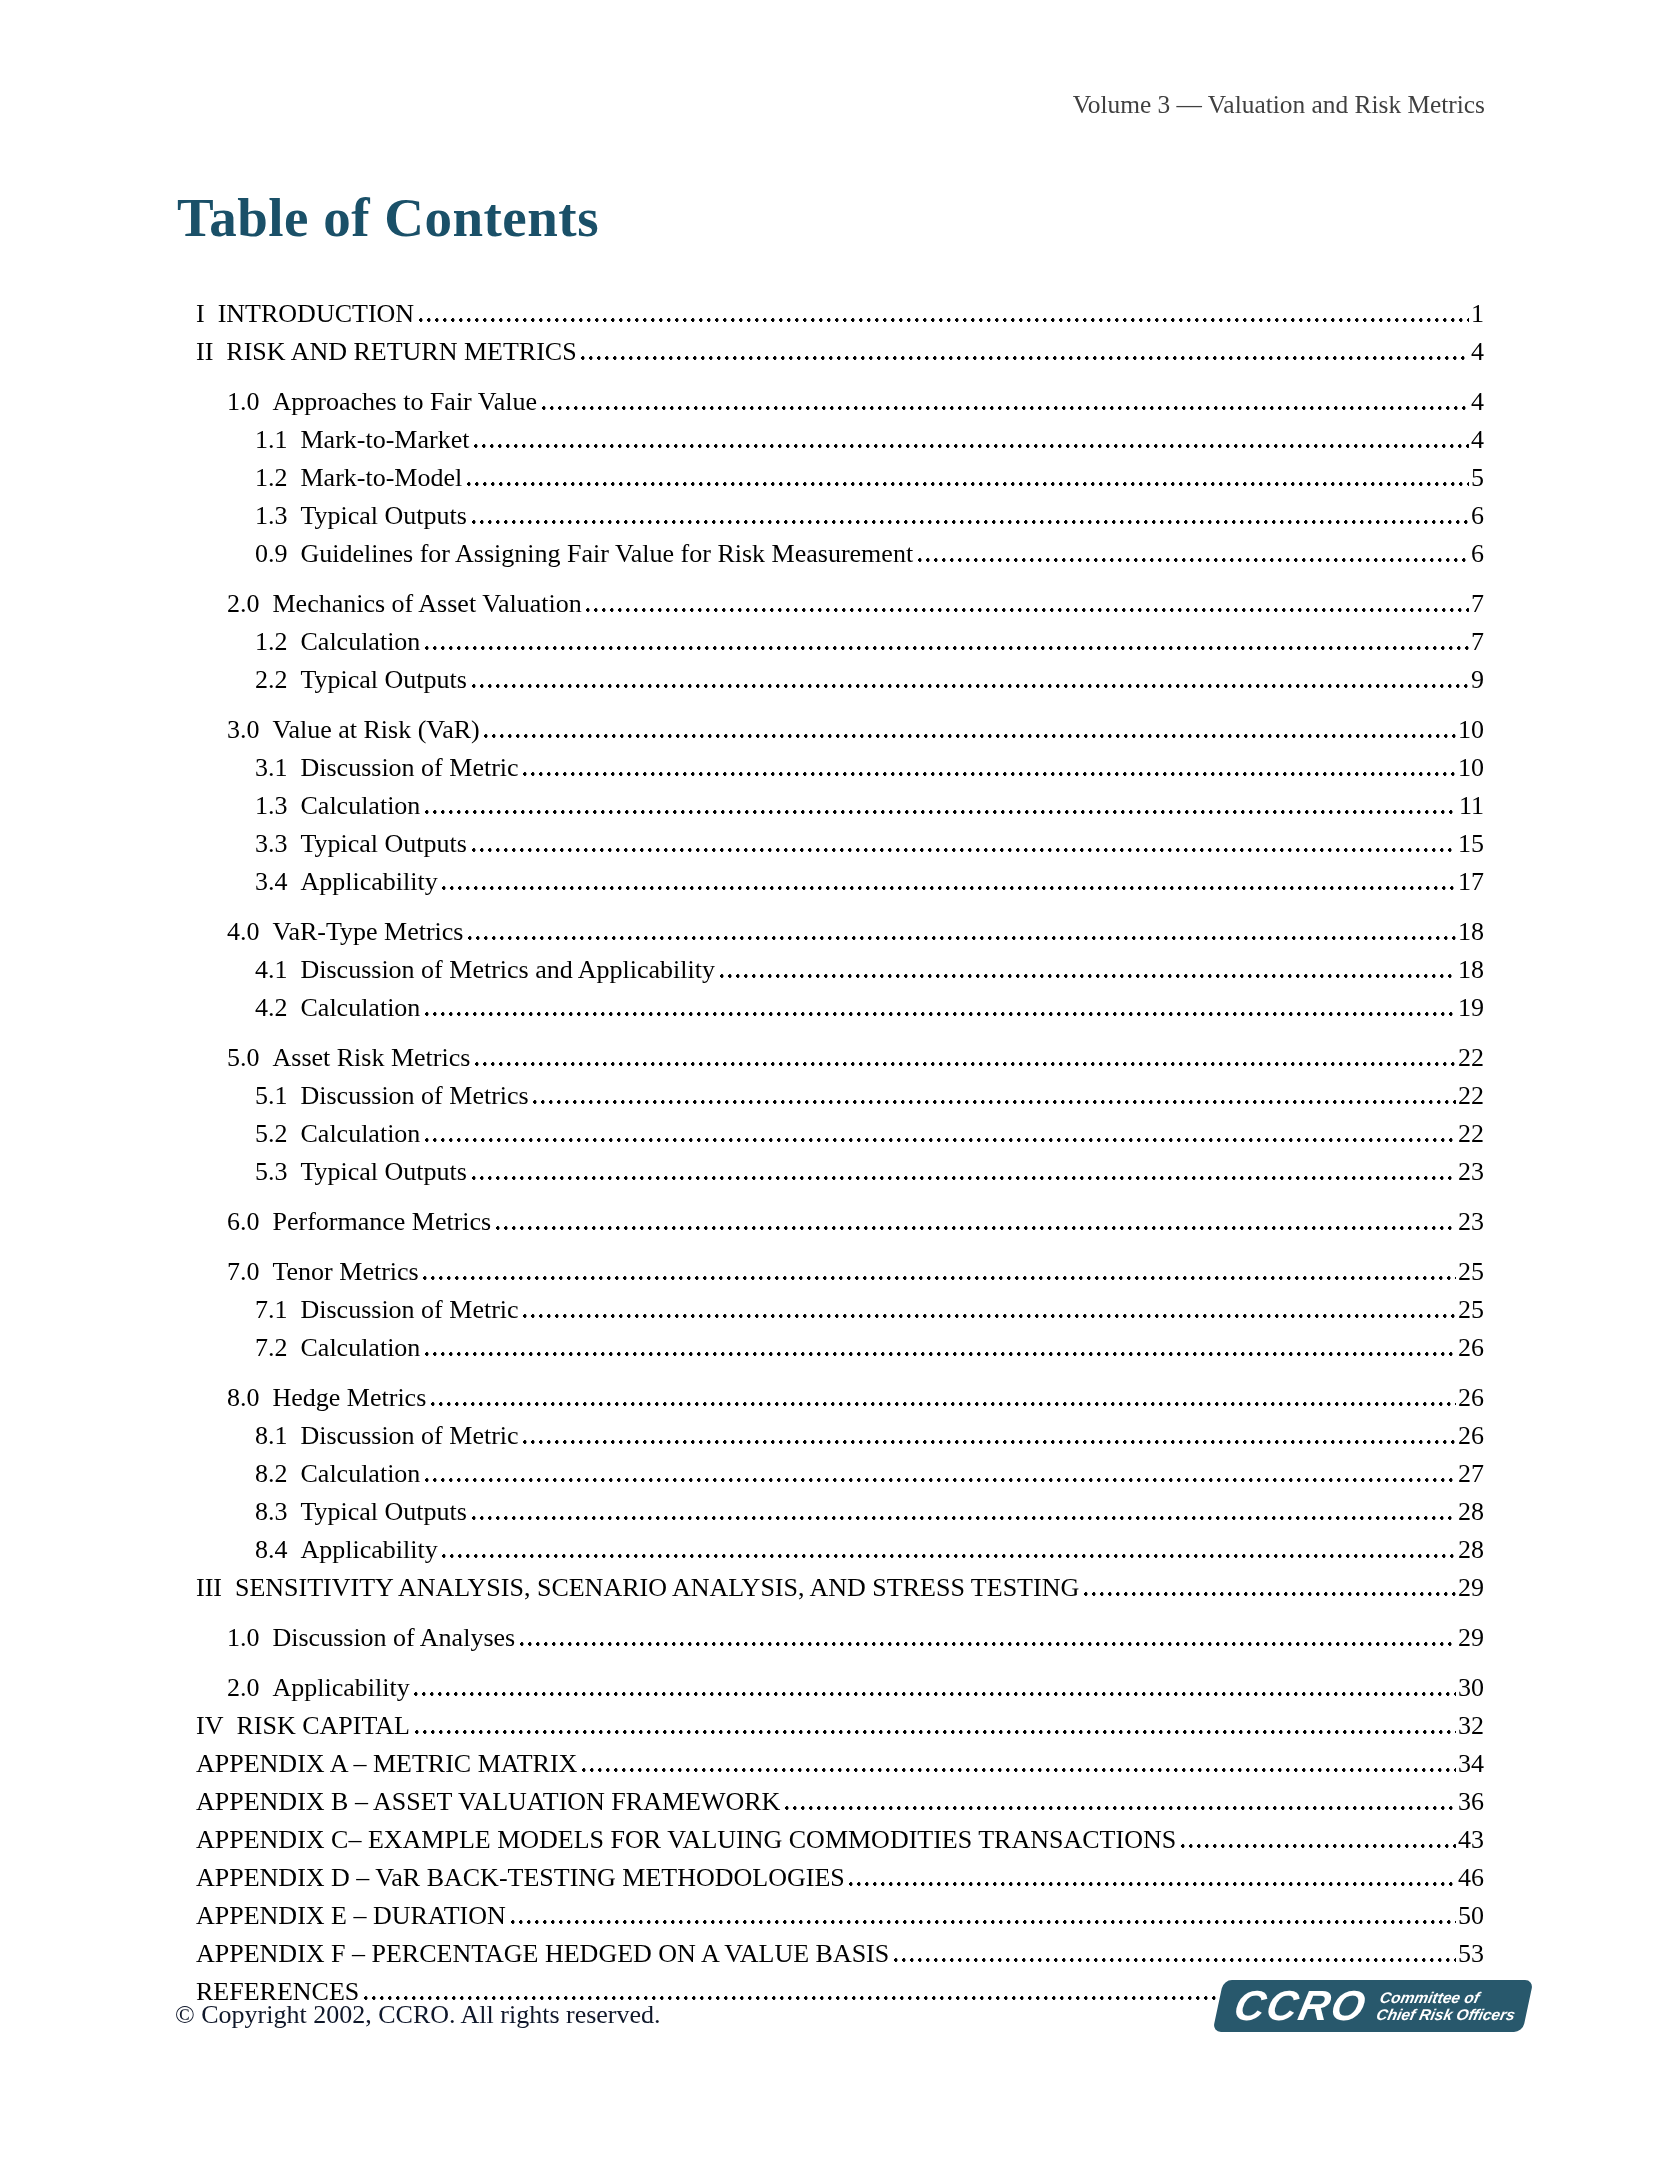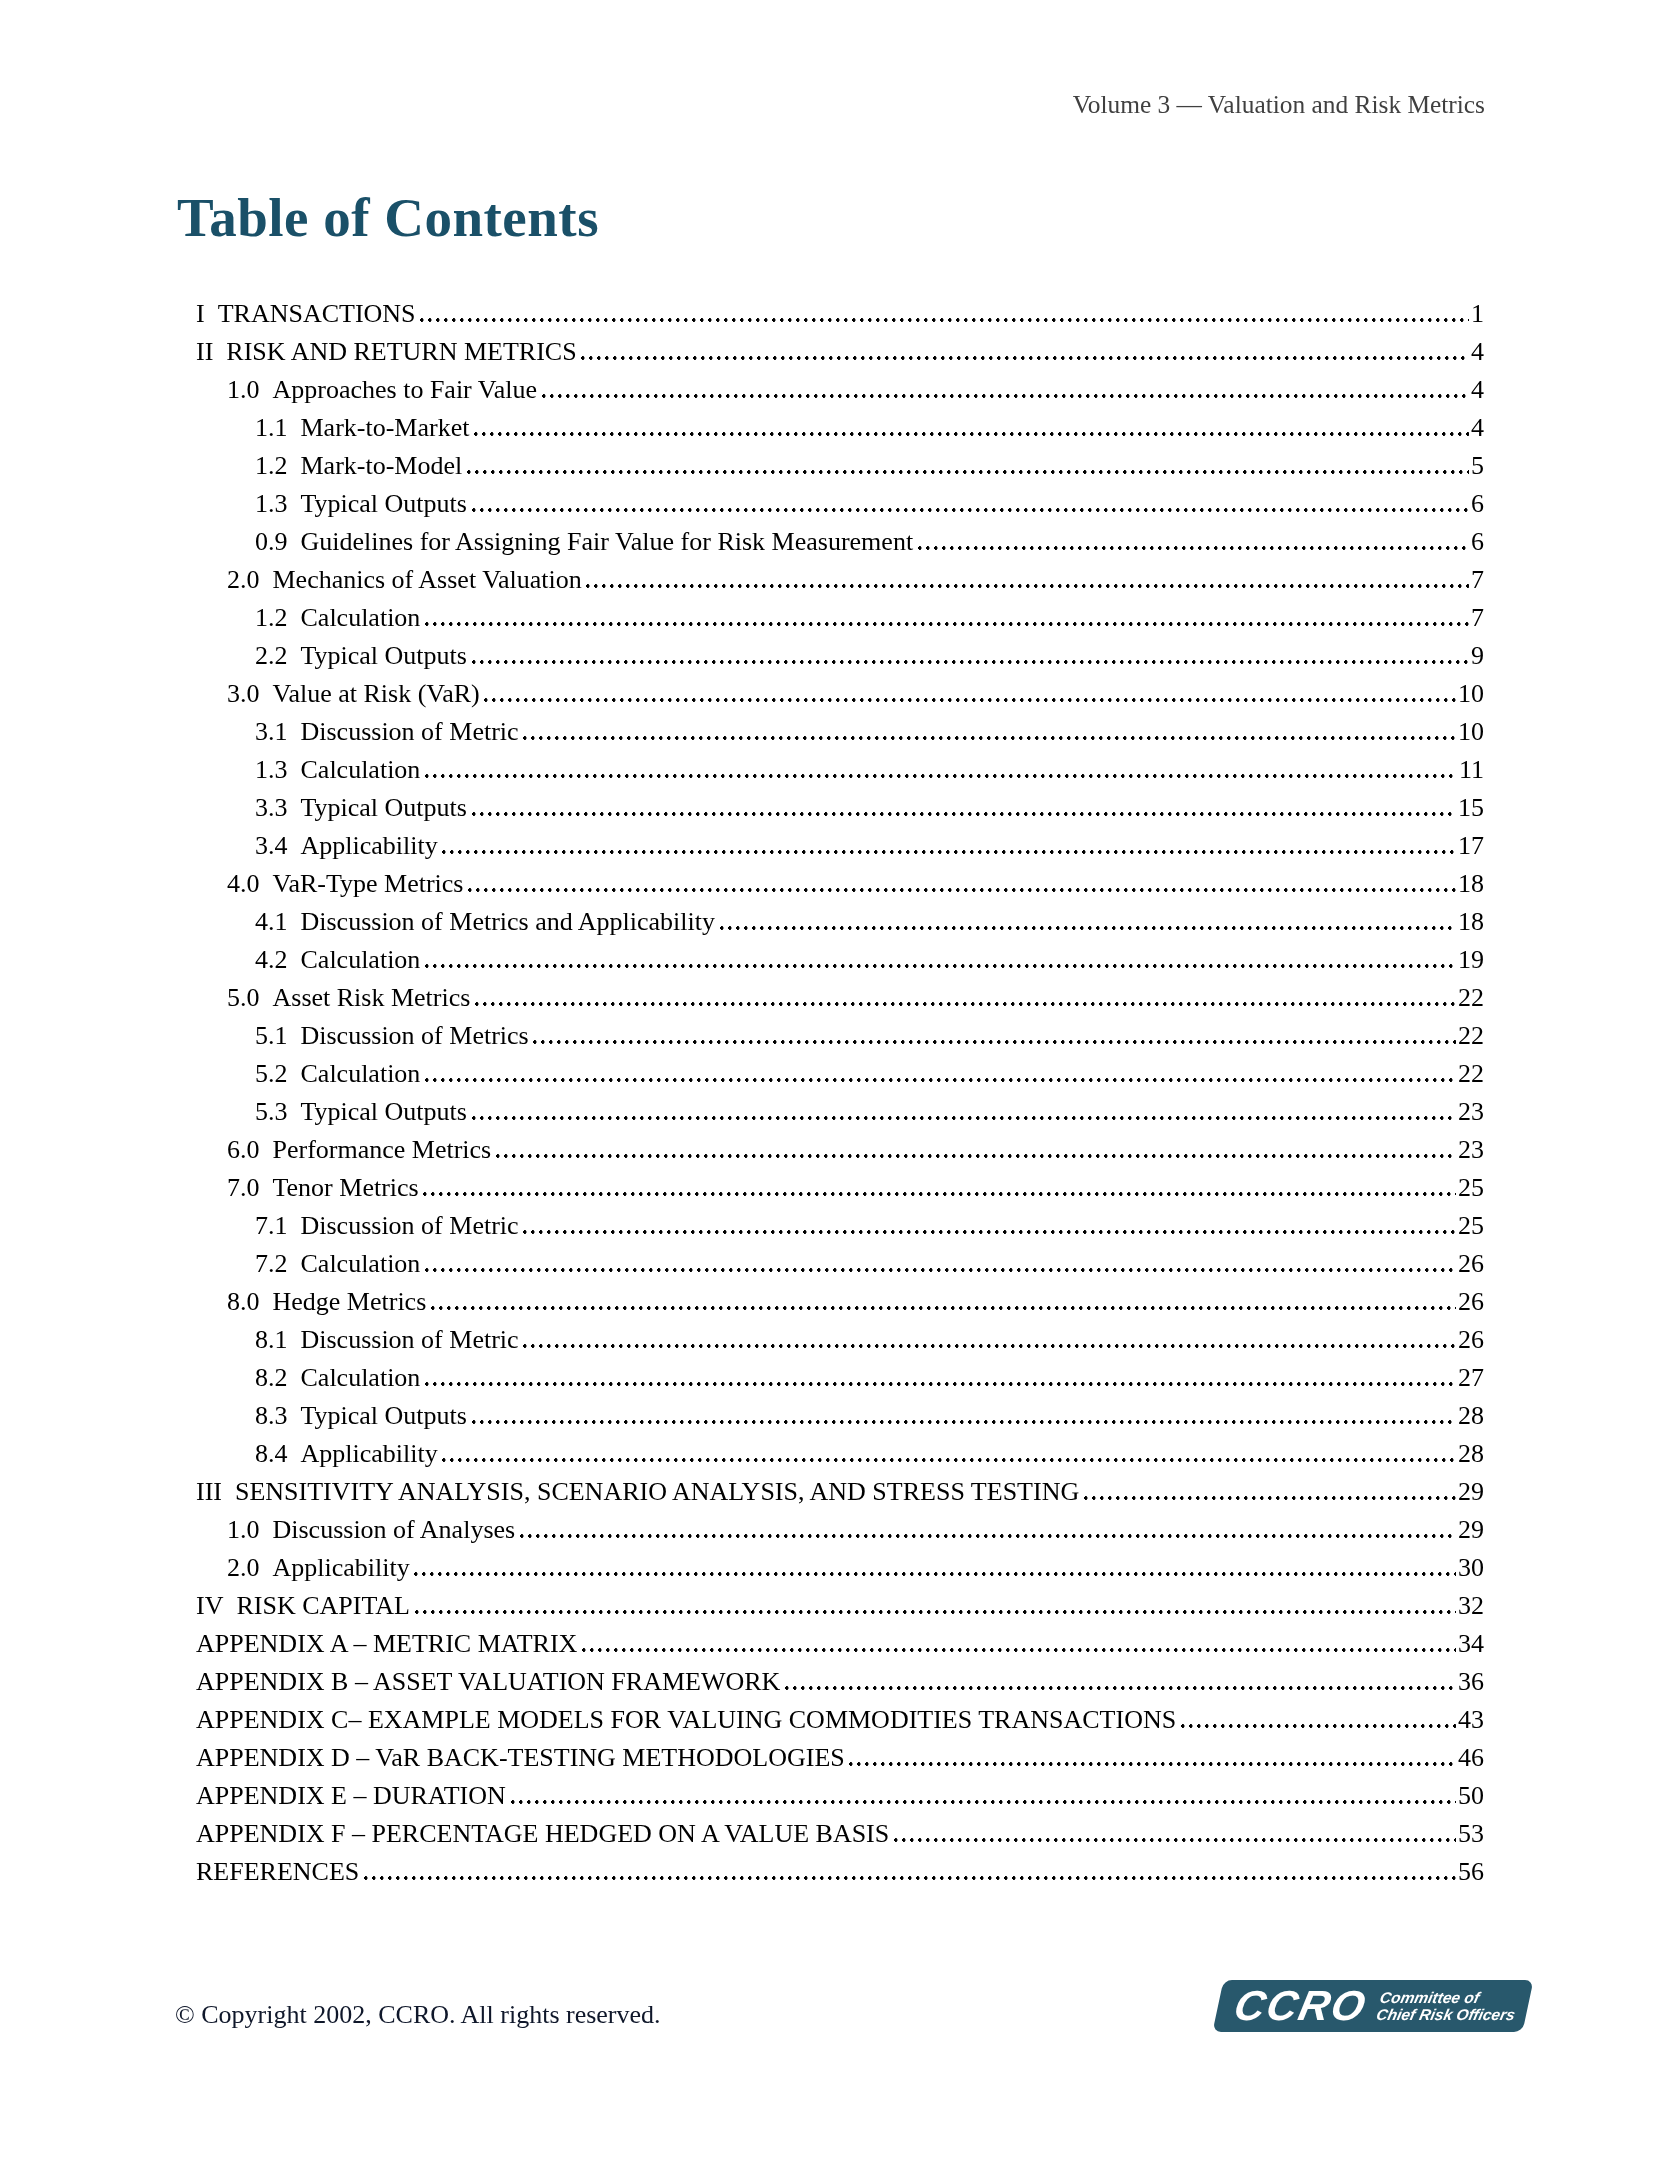--- a/index.html
+++ b/index.html
@@ -25,21 +25,21 @@
     letter-spacing:0.5px;
     text-align:center;
   }
 
   .toc { position:absolute; left:196px; top:299px; width:1288px; }
   .toc-row {
     display:flex; align-items:baseline;
     height:38px; font-size:26px;
     white-space:nowrap; overflow:hidden;
   }
-  .toc-row.indent-1 { padding-left:31px; }
+  .toc-row.indent-1 { padding-left:31px;margin-top:12px; }
   .toc-row.indent-2 { padding-left:59px; }
   .toc-num { margin-right:13px; }
   .toc-leader {
     flex:1 1 auto; min-width:13px; height:3.8px;
     margin:0 1.9px 0 4.7px;
     background-image:radial-gradient(circle at 1.9px 1.9px, #000 1.5px, rgba(0,0,0,0) 1.8px);
     background-size:8px 3.8px;
     background-repeat:repeat-x;
     background-position:left bottom;
   }
@@ -78,21 +78,21 @@
 
   <div class="page-header">
     <span>Volume 3 — Valuation and Risk Metrics</span>
   </div>
 
   <h1 class="doc-title">Table of Contents</h1>
 
   <div class="toc">
       <div class="toc-row indent-0">
     <span class="toc-num">I</span>
-    <span class="toc-label">TRANSACTIONS</span>
+    <span class="toc-label">INTRODUCTION</span>
     <span class="toc-leader"></span>
     <span class="toc-page">1</span>
   </div>
       <div class="toc-row indent-0">
     <span class="toc-num">II</span>
     <span class="toc-label">RISK AND RETURN METRICS</span>
     <span class="toc-leader"></span>
     <span class="toc-page">4</span>
   </div>
       <div class="toc-row indent-1">

